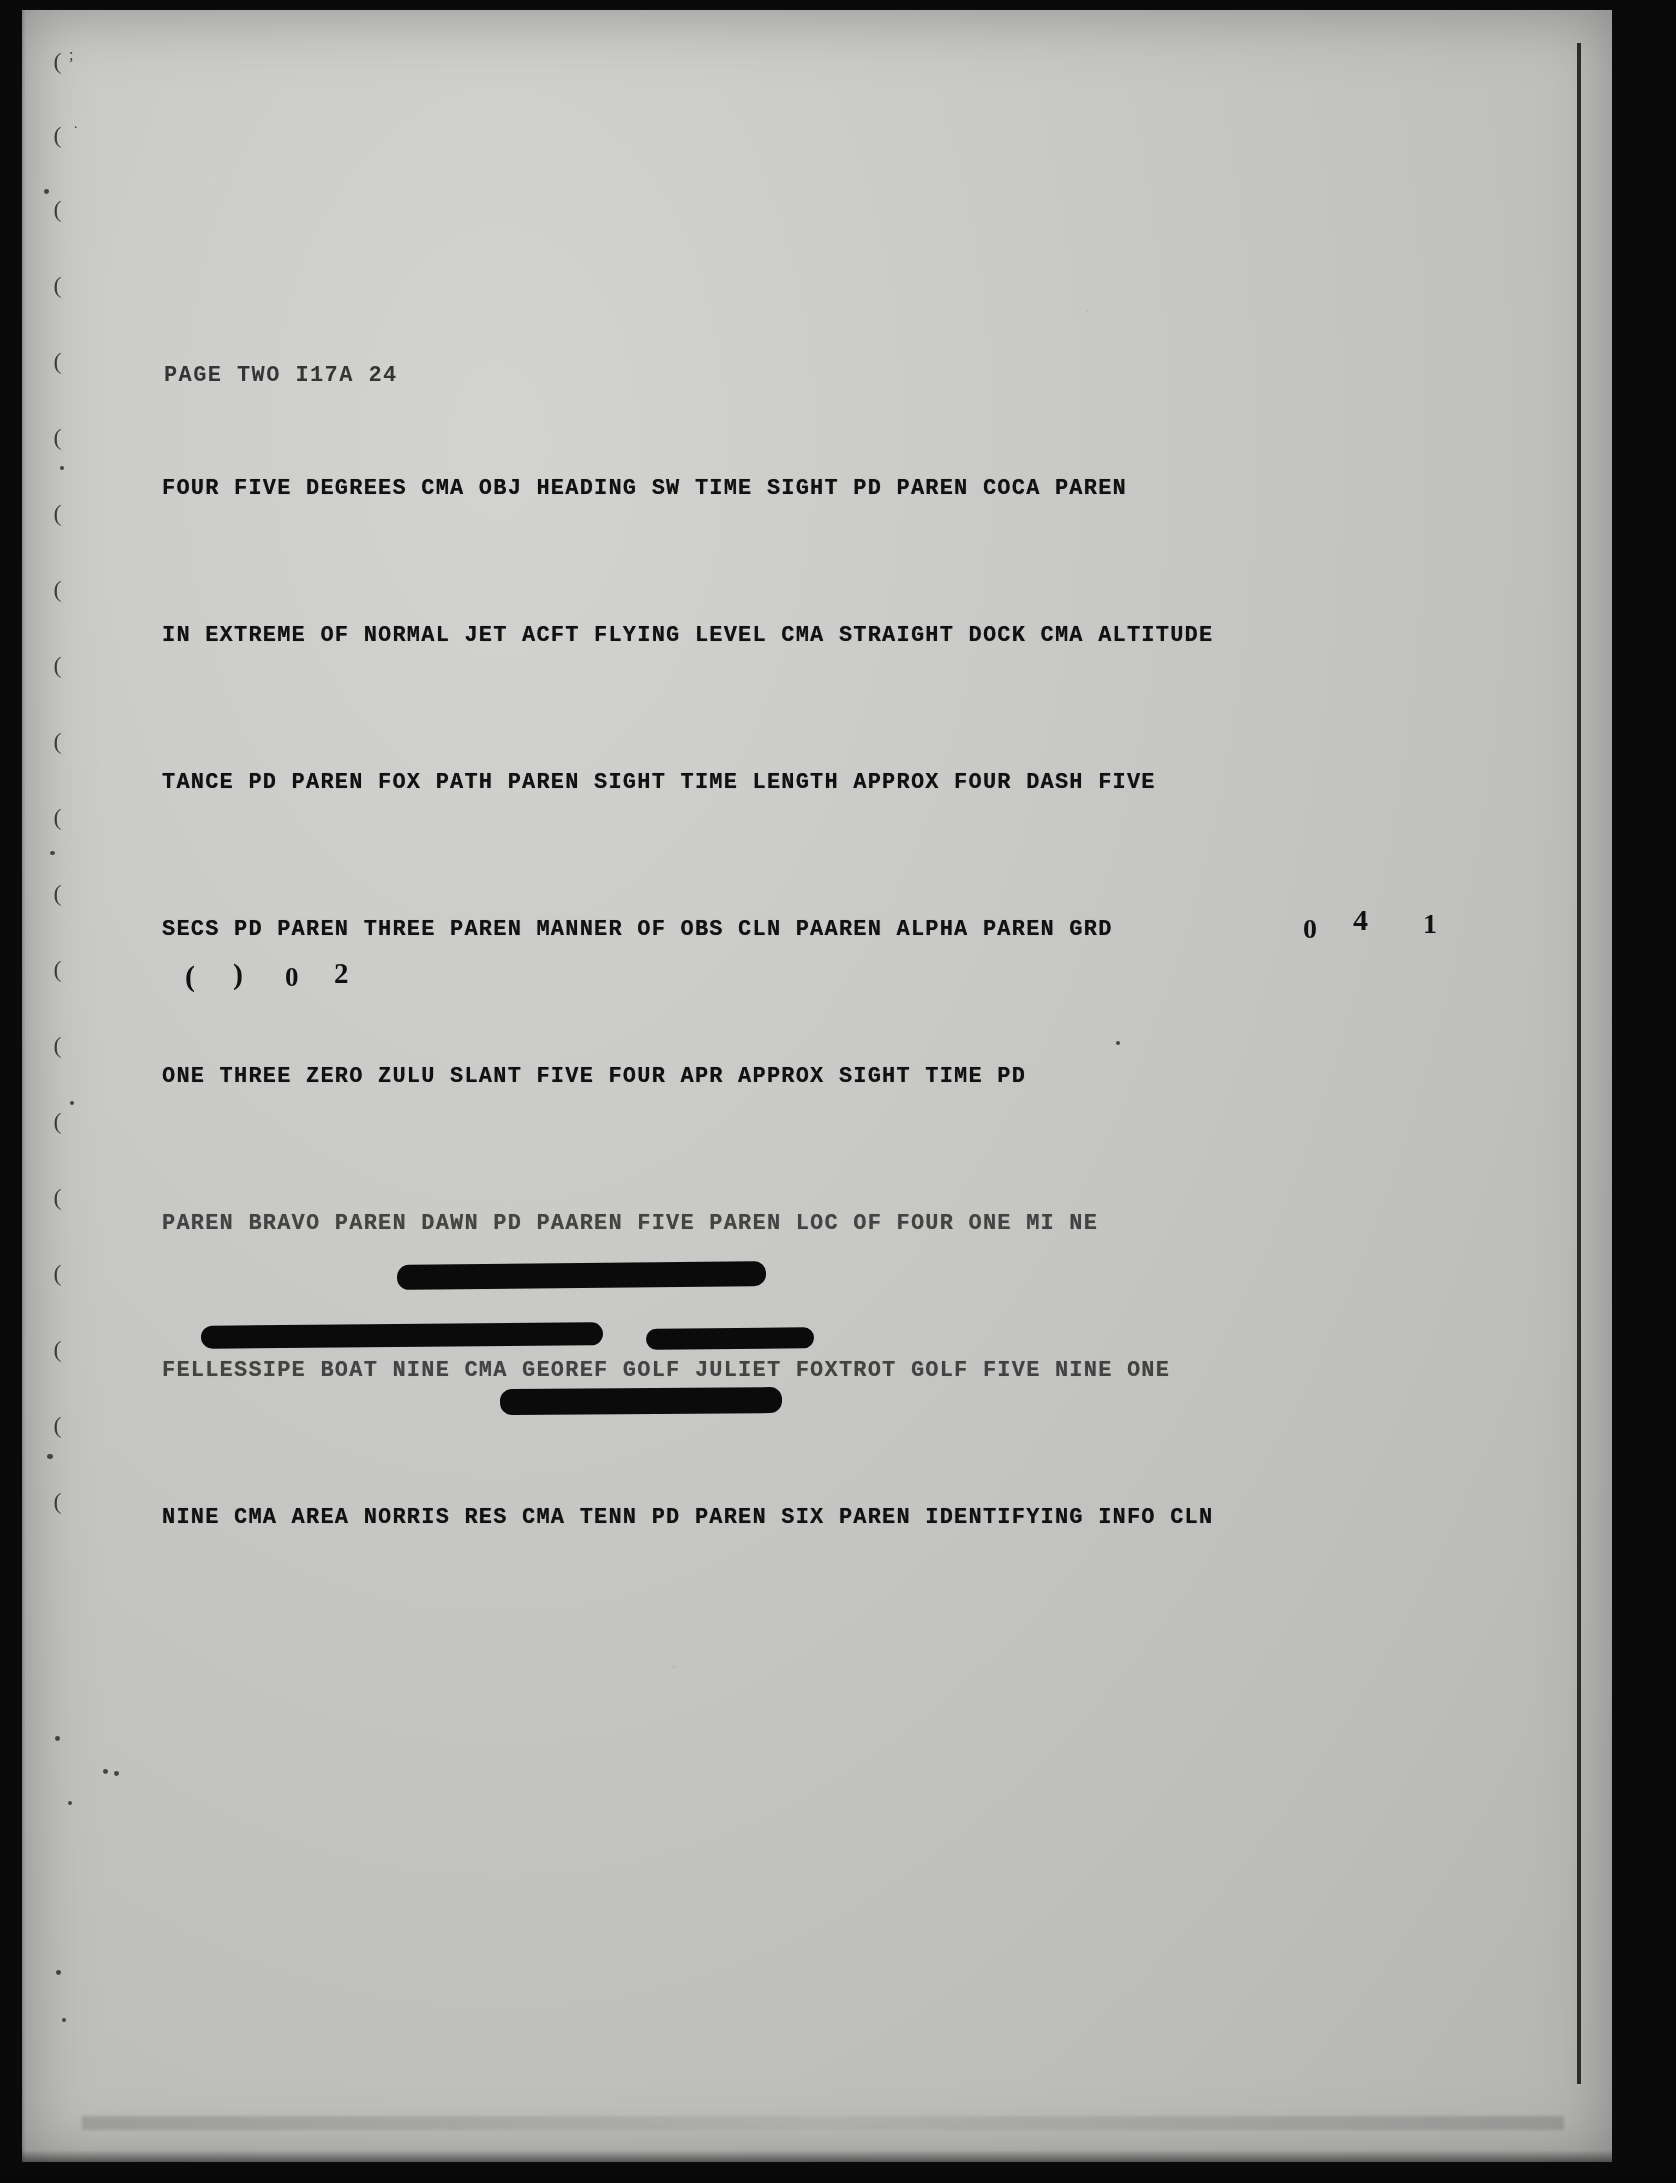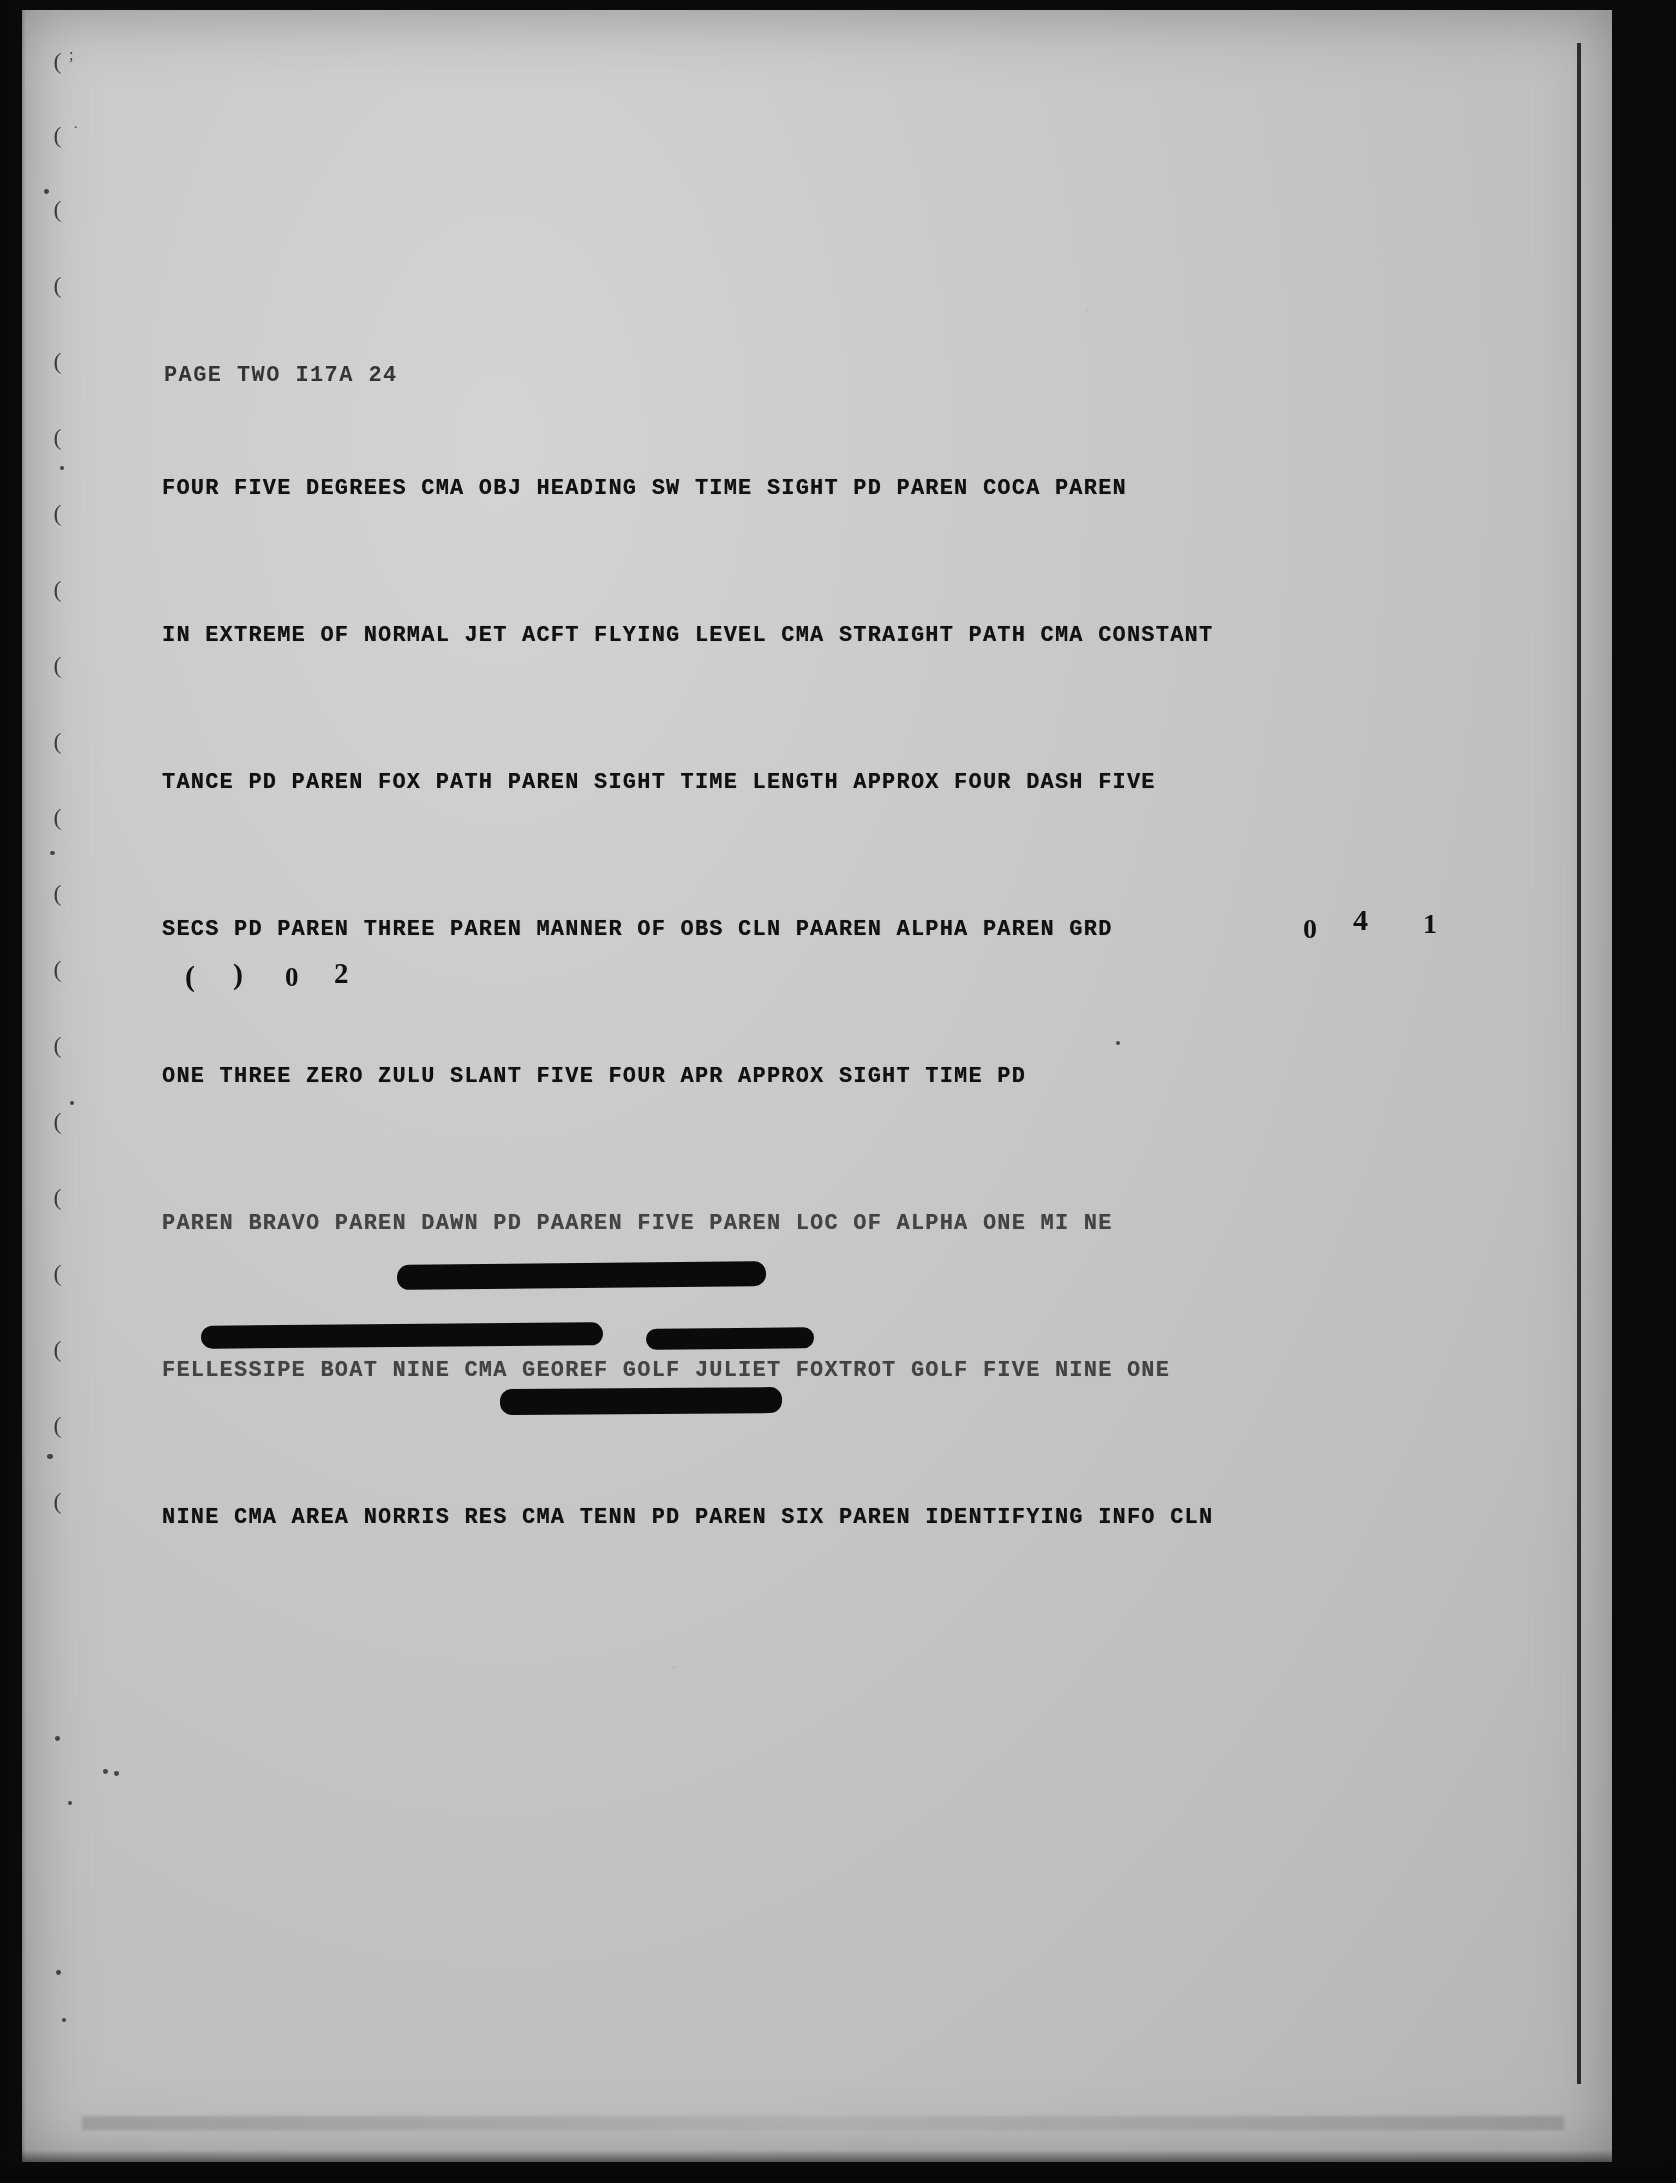--- a/index.html
+++ b/index.html
@@ -197,25 +197,25 @@
     <div class="speck" style="left:81px; top:1759px; width:4.9px;  height:4.9px;"></div>
     <div class="speck" style="left:92px; top:1761px; width:4.9px;  height:4.9px;"></div>
     <div class="speck" style="left:34px;  top:1960px; width:4.9px;  height:4.9px;"></div>
     <div class="speck" style="left:40px;  top:2008px; width:4.3px;  height:4.3px;"></div>
     <div class="speck" style="left:1094px;top:1031px; width:4.3px;  height:4.3px;"></div>
 
     <div id="header-line">PAGE TWO I17A 24</div>
 
     <div id="typed">
       <span class="tline">FOUR FIVE DEGREES CMA OBJ HEADING SW TIME SIGHT PD PAREN COCA PAREN</span>
-      <span class="tline">IN EXTREME OF NORMAL JET ACFT FLYING LEVEL CMA STRAIGHT PATH CMA CONSTANT</span>
+      <span class="tline">IN EXTREME OF NORMAL JET ACFT FLYING LEVEL CMA STRAIGHT DOCK CMA ALTITUDE</span>
       <span class="tline">TANCE PD PAREN FOX PATH PAREN SIGHT TIME LENGTH APPROX FOUR DASH FIVE</span>
       <span class="tline">SECS PD PAREN THREE PAREN MANNER OF OBS CLN PAAREN ALPHA PAREN GRD</span>
       <span class="tline">ONE THREE ZERO ZULU SLANT FIVE FOUR APR APPROX SIGHT TIME PD</span>
-      <span class="tline faint">PAREN BRAVO PAREN DAWN PD PAAREN FIVE PAREN LOC OF ALPHA ONE MI NE</span>
+      <span class="tline faint">PAREN BRAVO PAREN DAWN PD PAAREN FIVE PAREN LOC OF FOUR ONE MI NE</span>
       <span class="tline faint">FELLESSIPE BOAT NINE CMA GEOREF GOLF JULIET FOXTROT GOLF FIVE NINE ONE</span>
       <span class="tline">NINE CMA AREA NORRIS RES CMA TENN PD PAREN SIX PAREN IDENTIFYING INFO CLN</span>
       
       
       
       
       
       
       
       

